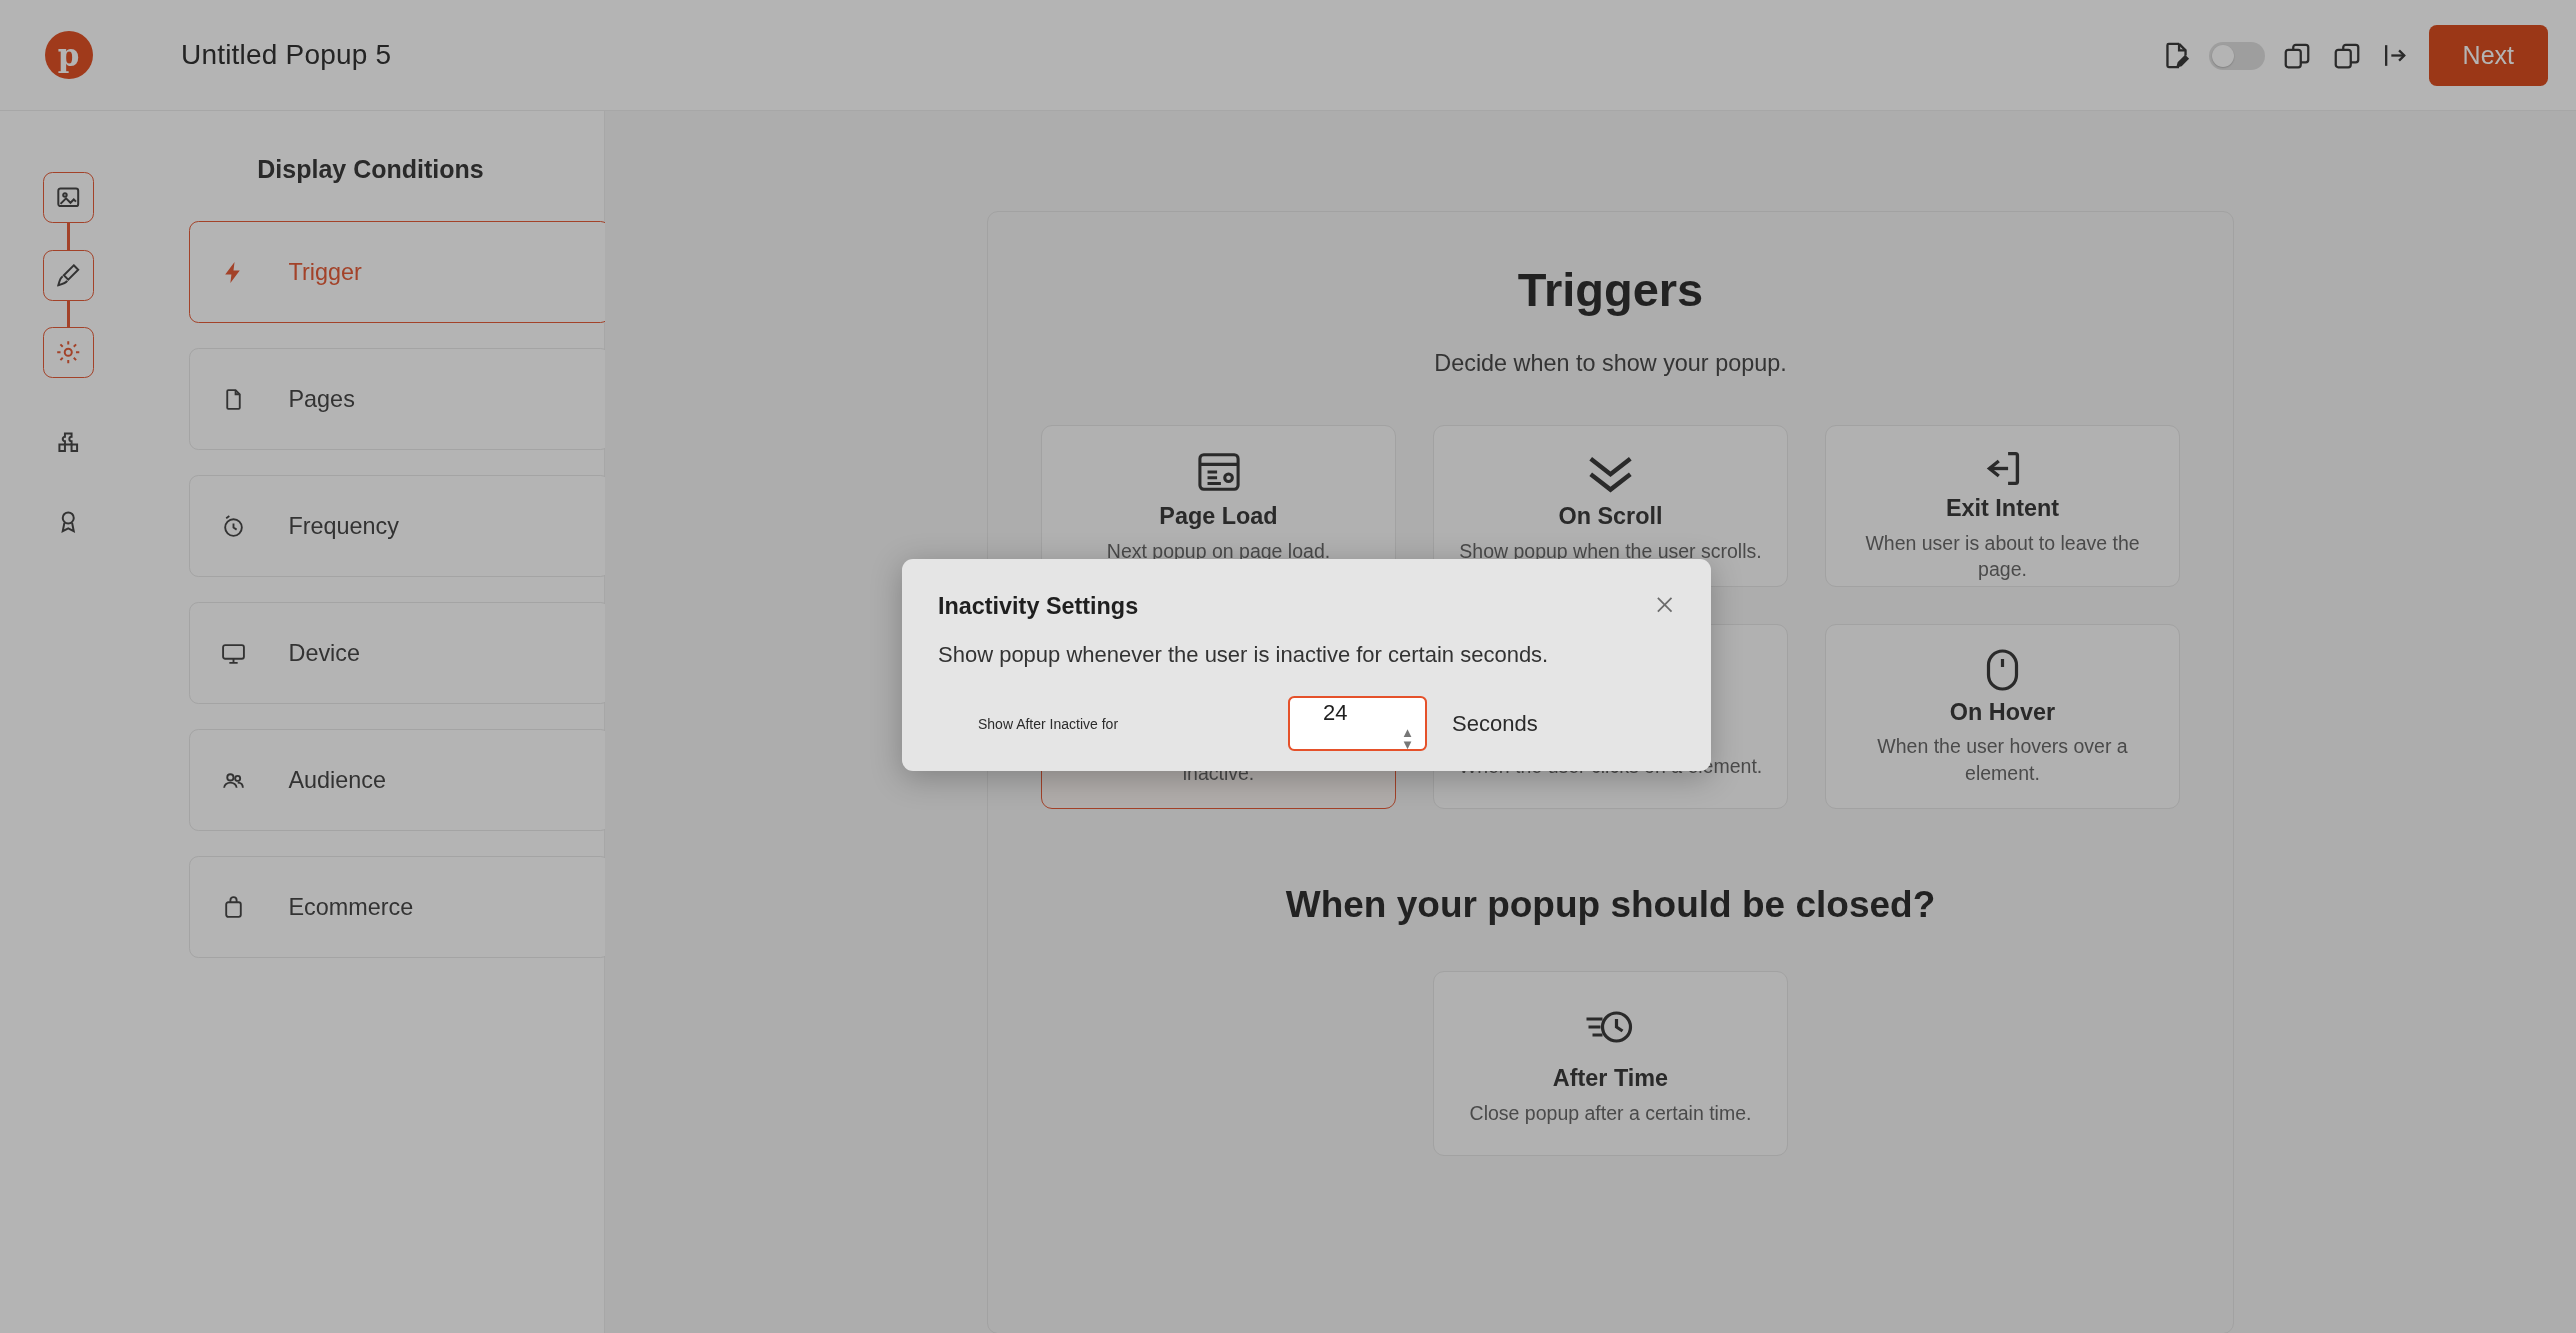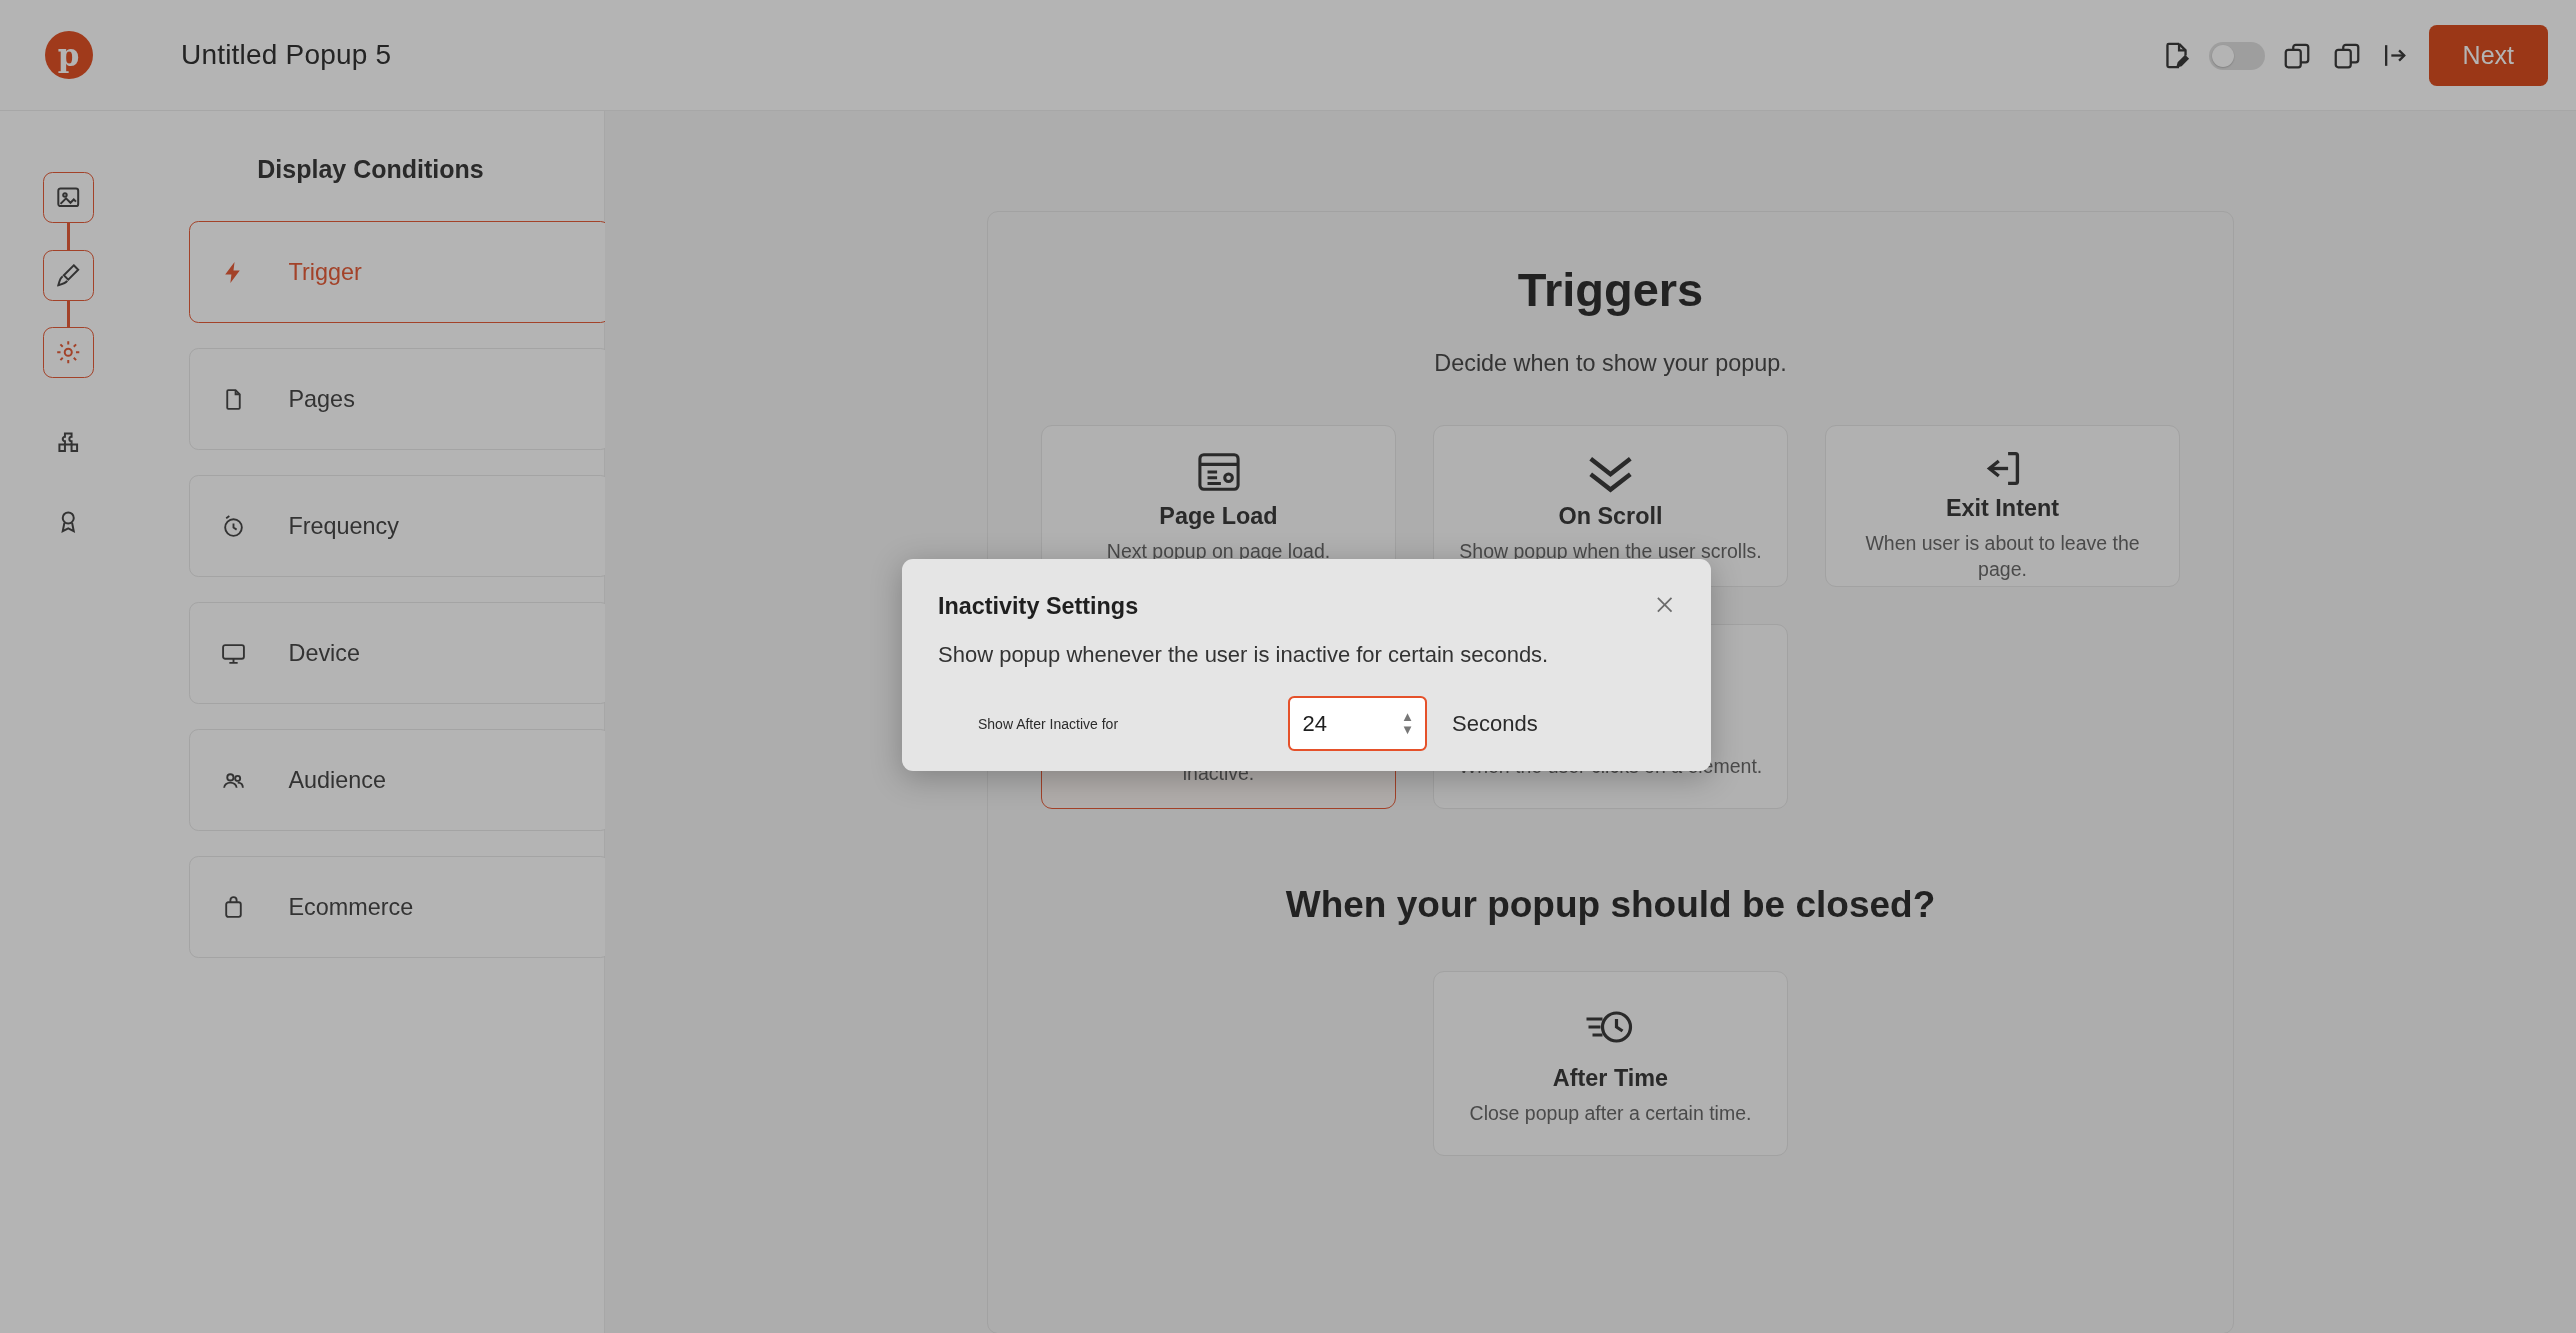--- a/index.html
+++ b/index.html
@@ -151,21 +151,21 @@
     color: #666; cursor: pointer; display:flex; align-items:center; justify-content:center;
     font-size: 28px; line-height: 1;
   }
   .modal-row {
     display: flex; align-items: center; margin-top: 28px;
   }
   .modal-label { font-size: 14px; color: #2b2b2b; margin-left: 40px; }
   .spinner {
     margin-left: 170px; width: 139px; height: 55px;
     border: 2.3px solid #e5512a; border-radius: 6.2px;
-    display: flex; align-items: center; background: #fff;
+    display: flex; align-items: center; background: #fff; flex-direction: column;
   }
   .spinner input {
     border: none; outline: none; width: 94px; height: 50px;
     font-size: 22px; color: #1f1f1f; padding-left: 12.5px;
     font-family: "Liberation Sans", sans-serif; background: transparent;
   }
   .spin-arrows {
     display: flex; flex-direction: column; justify-content: center; gap: 4.7px;
     margin-left: auto; padding-right: 11px; color: #777;
   }
@@ -383,20 +383,30 @@
         <div class="tile-icon">
           <svg width="48" height="44" viewBox="0 0 24 22" fill="none" stroke="#2b2b2b" stroke-width="1.6">
             <path d="M7 4l10 7-4.5 1.2L15 18l-2.2 1-2.5-5.6L7 16z" fill="#2b2b2b"></path>
             <path d="M4 3l-.8-1.6M9 1.6L8.6 0M1.6 8L0 7.6"></path>
           </svg>
         </div>
         <div class="tile-name">On Click</div>
         <div class="tile-desc">When the user clicks on a element.</div>
       </div>
 
+      <div class="tile tall">
+        <div class="tile-icon">
+          <svg width="37" height="44" viewBox="0 0 18 22" fill="none" stroke="#2b2b2b" stroke-width="1.6">
+            <rect x="2" y="1.5" width="14" height="19" rx="7"></rect>
+              <path d="M9 5.5v4"></path>
+          </svg>
+        </div>
+        <div class="tile-name">On Hover</div>
+        <div class="tile-desc">When the user hovers over a element.</div>
+      </div>
 
     </div>
 
     <div class="section-title">When your popup should be closed?</div>
 
     <div class="tile-grid close" style="grid-template-columns: 355px;">
       <div class="tile tall">
         <div class="tile-icon">
           <svg width="55" height="44" viewBox="0 0 26 22" fill="none" stroke="#2b2b2b" stroke-width="1.6">
             <circle cx="16" cy="11" r="7"></circle>

